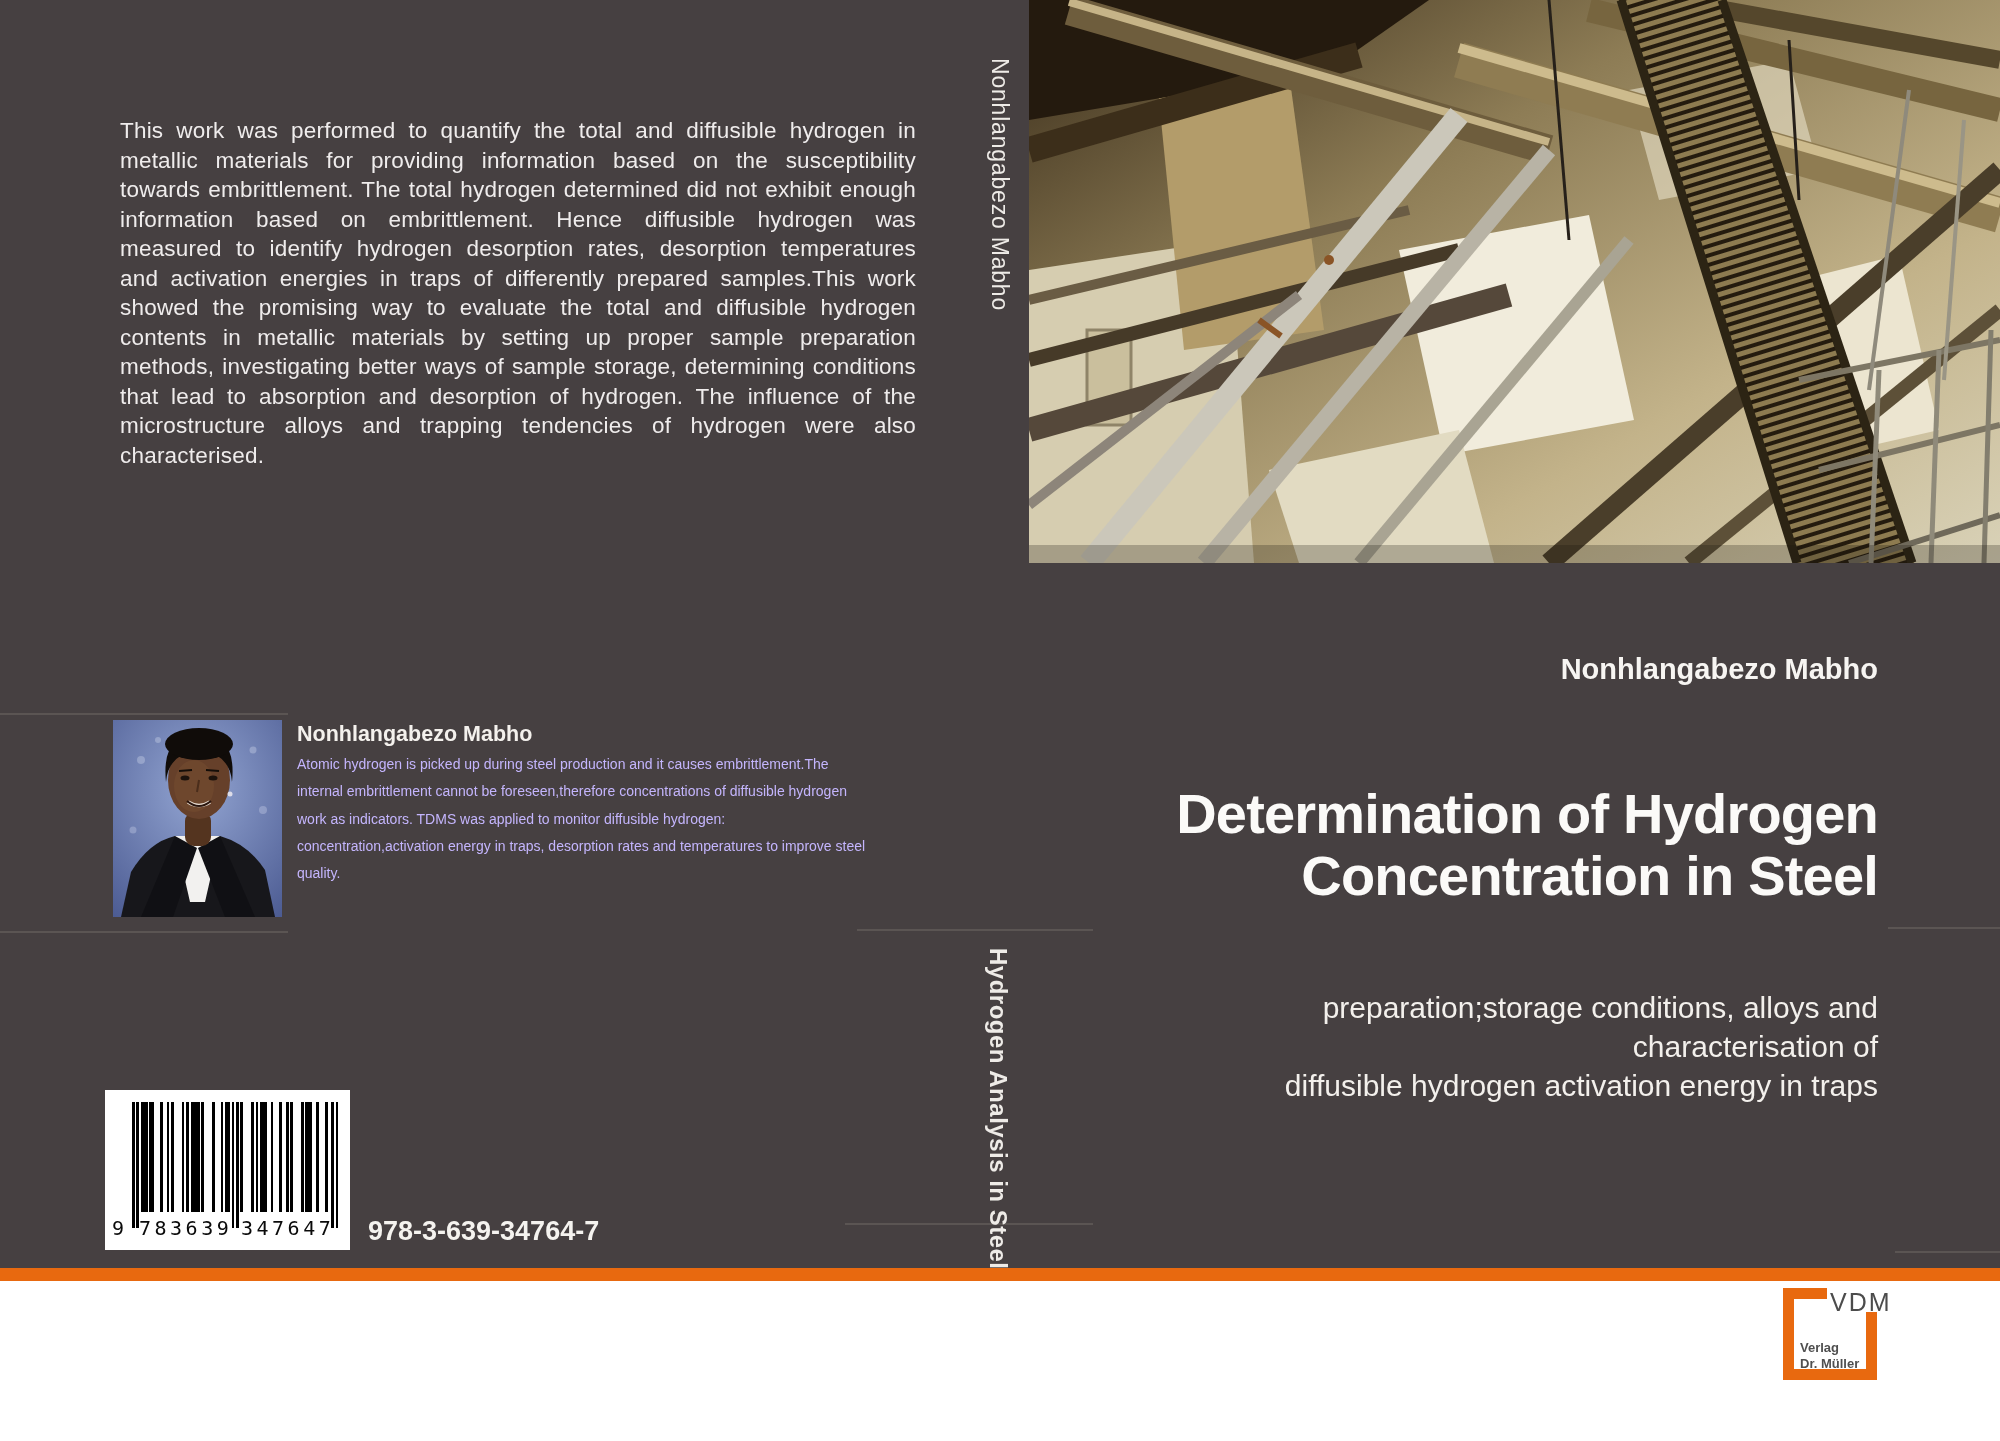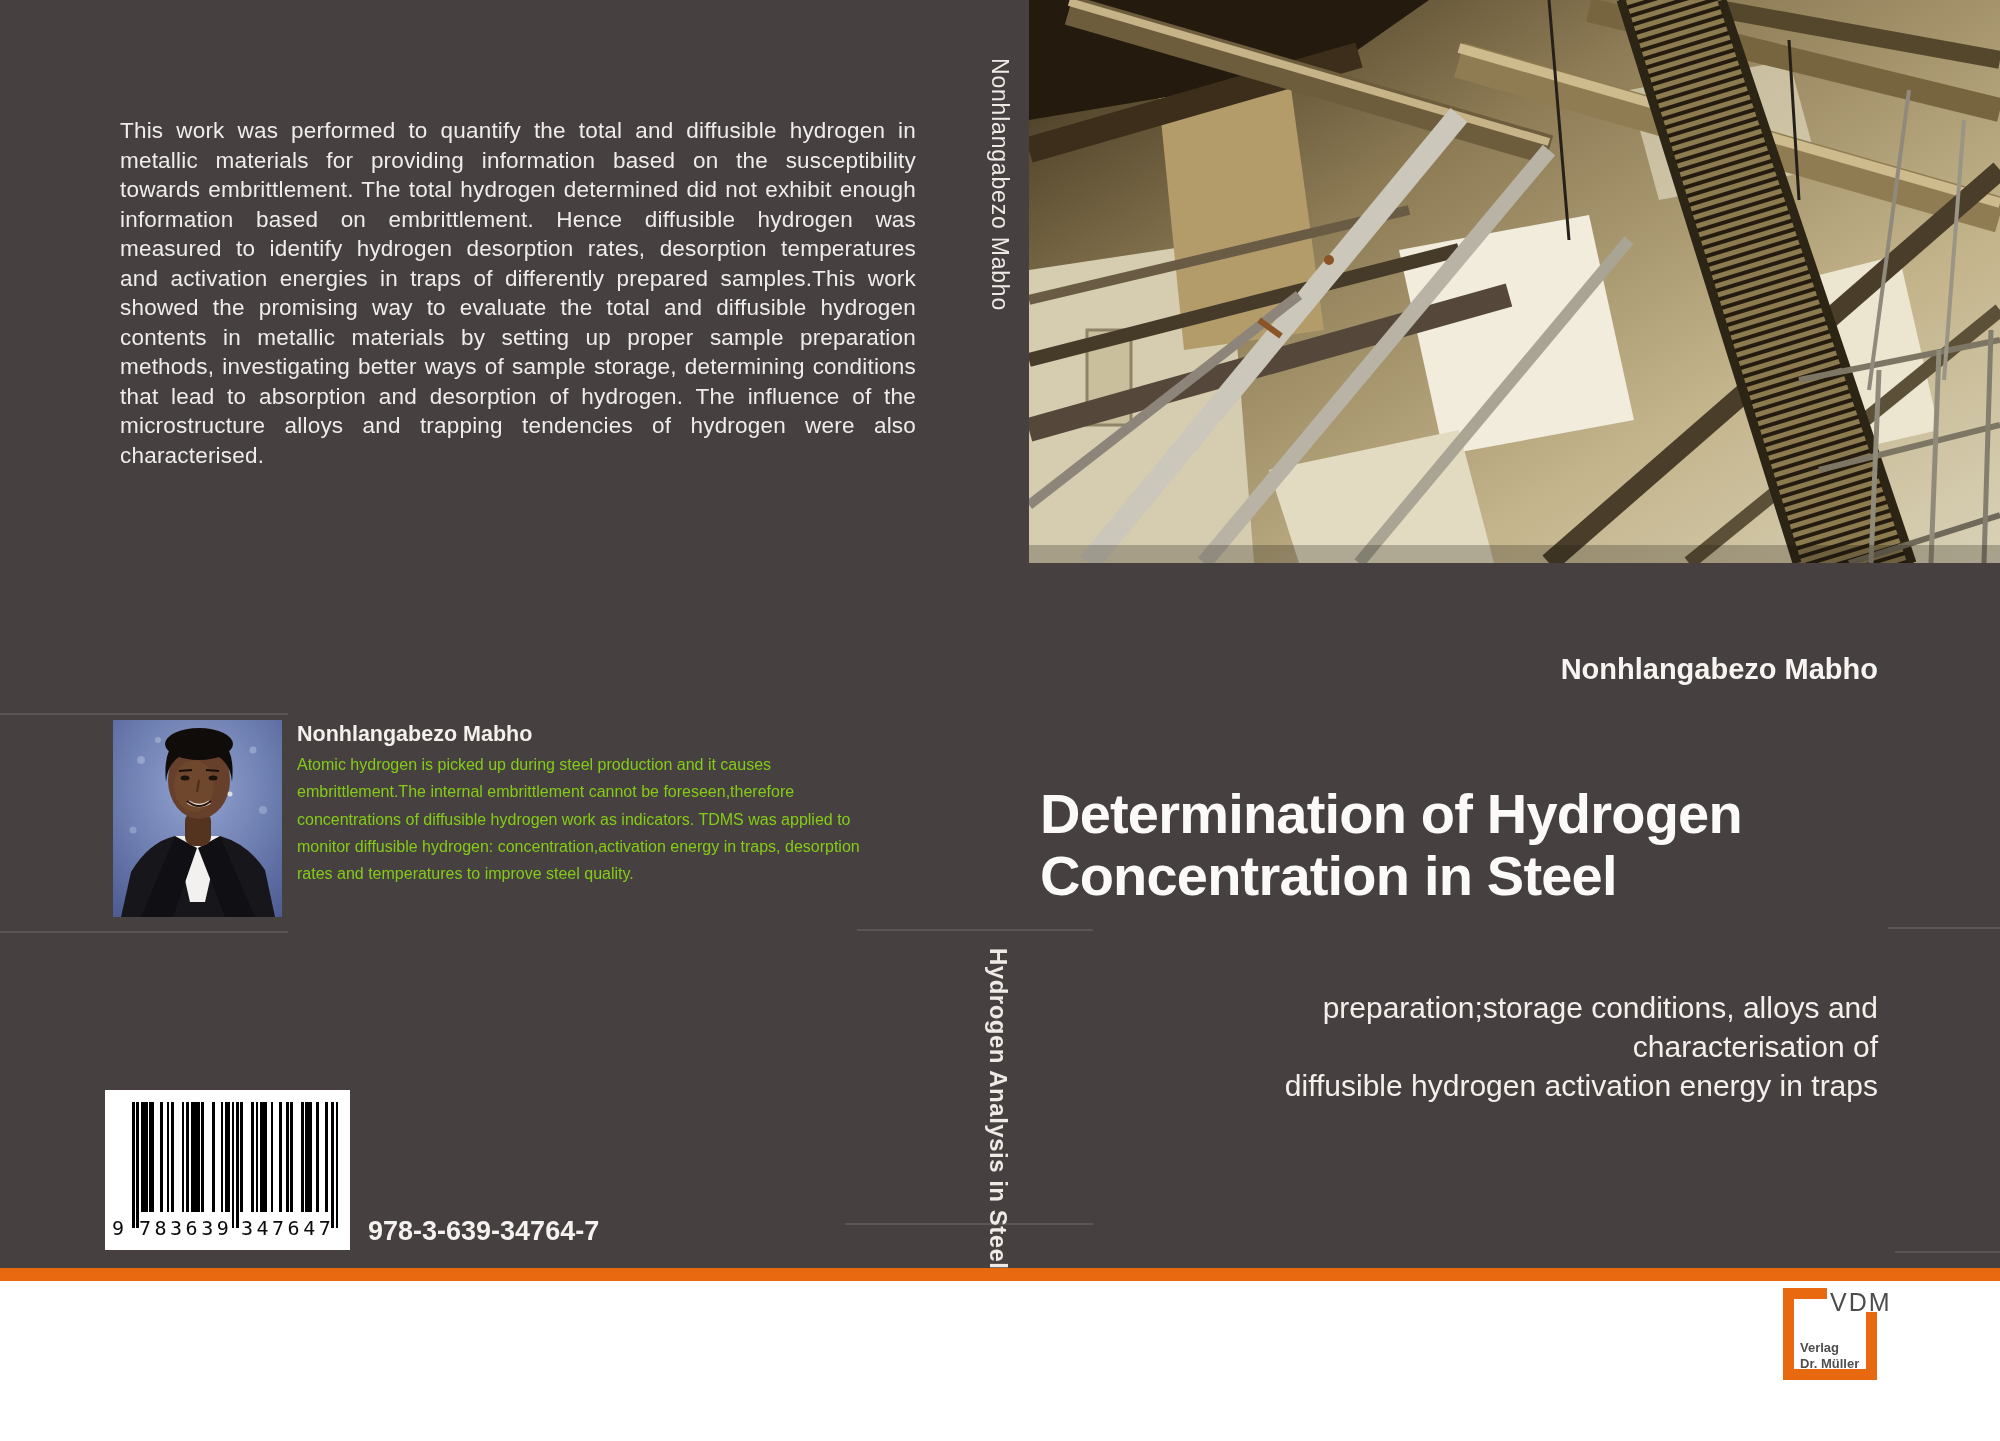--- a/index.html
+++ b/index.html
@@ -21,34 +21,34 @@
   }
   .spine-author{ left:986px; top:58px; font-size:23px; letter-spacing:.8px;}
   .spine-title{ left:984px; top:948px; font-size:24px; font-weight:bold; letter-spacing:.5px;}
   
   .rule{ height:2px; background:#5f5957; opacity:.85;}
   
   .photo{ left:1029px; top:0; width:971px; height:563px; display:block;}
   
   .bio-photo{ left:113px; top:720px; width:169px; height:197px; display:block;}
   .bio-name{ left:297px; top:722px; font-size:21.5px; font-weight:bold; color:#f4f1ed;}
-  .bio-text{ left:297px; top:751px; width:578px; font-size:16px; line-height:27.3px; color:#84cc16;}
+  .bio-text{ left:297px; top:751px; width:578px; font-size:14px; line-height:27.3px; color:#c4b5fd;}
   
   .bc-box{ left:105px; top:1090px; width:245px; height:160px; background:#fff;}
   .bc-bars{ position:absolute; left:27px; top:12px; width:208px; height:138px;}
   .bcbar{ position:absolute; top:0; background:#000;}
   .bc-digit{ position:absolute; top:126px; font-family:"DejaVu Sans Mono", monospace; font-size:20px; color:#0a0a0a;}
   .bc-d9{ left:7px;}
   .bc-g1{ left:34px; letter-spacing:3.5px;}
   .bc-g2{ left:136px; letter-spacing:3.5px;}
   .isbn{ left:368px; top:1216px; font-size:27px; font-weight:bold; color:#f5f3ef;}
   
   .front-author{ left:1100px; top:653px; width:778px; text-align:right;
     font-size:29px; font-weight:bold; color:#f7f5f2;}
-  .title-block{ left:1040px; top:783px; width:838px; text-align:left;
+  .title-block{ left:1040px; top:783px; width:838px; text-align:right;
     font-size:56px; font-weight:bold; line-height:62px; letter-spacing:-0.8px; color:#fbfaf8;}
   .subtitle-block{ left:1040px; top:988px; width:838px; text-align:right;
     font-size:30px; line-height:39px; color:#f3f0ec;}
   
   .accent-bar{ left:0; top:1268px; width:2000px; height:13px; background:var(--accent,#e8690f);}
   .footer{ left:0; top:1281px; width:2000px; height:160px; background:#ffffff;}
   
   .vdm{ left:1783px; top:1288px; width:94px; height:92px;}
   .vdm .seg{ position:absolute; background:var(--accent,#e8690f);}
   .vdm-name{ position:absolute; left:47px; top:0px; font-size:25px; letter-spacing:2px; color:#4c4c4c;}

